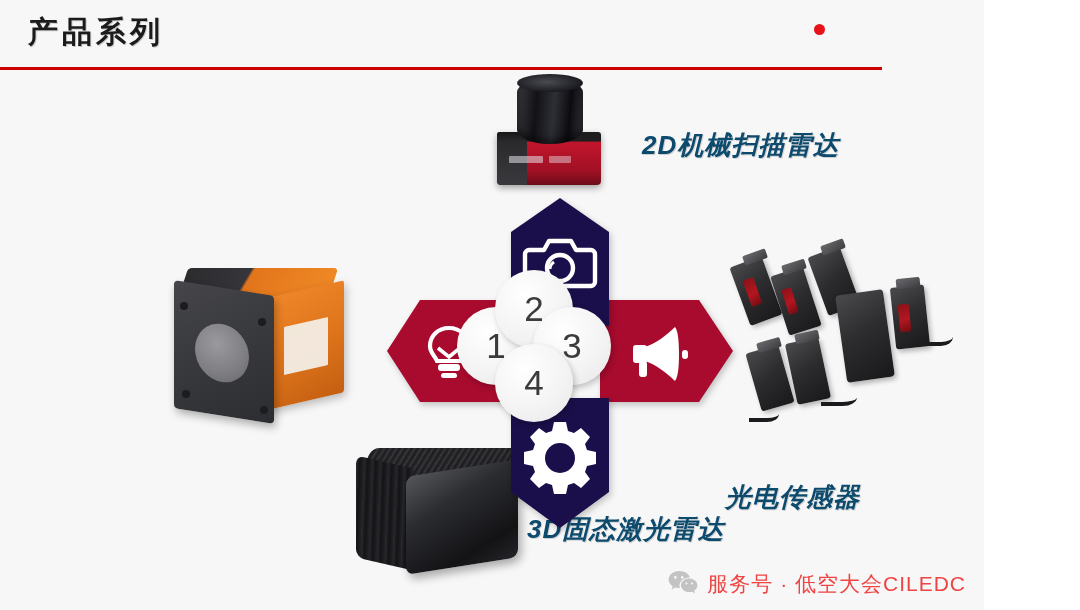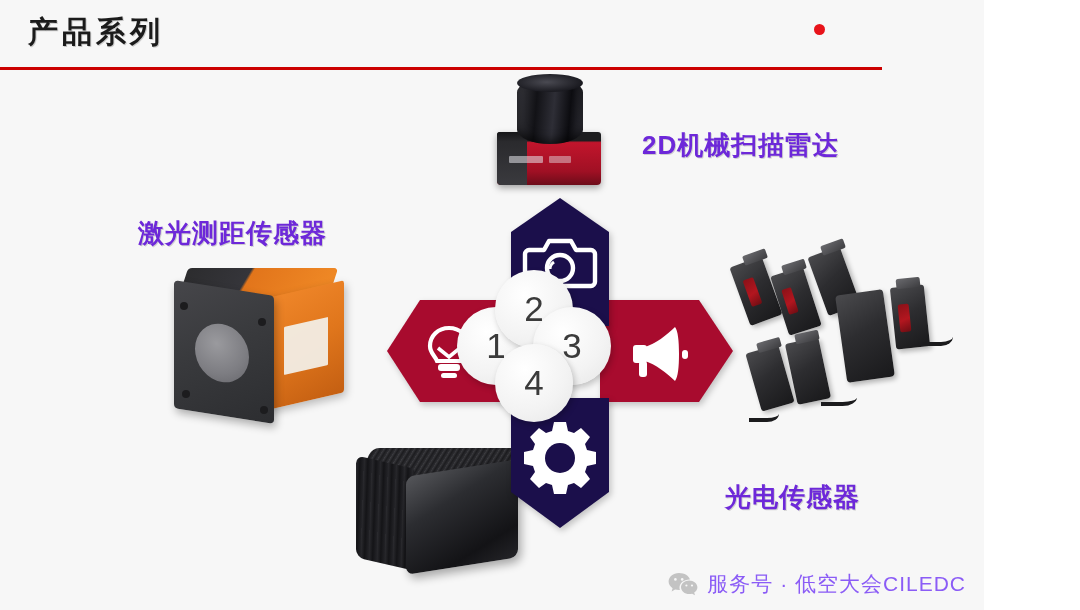--- a/index.html
+++ b/index.html
@@ -54,24 +54,25 @@
     height: 11px;
     border-radius: 50%;
     background: #e8131a;
   }
 
   
   .prod-label {
     position: absolute;
     font-size: 26px;
     font-weight: bold;
-    color: #6d28d9;
+    color: #0c4a6e;
     letter-spacing: 1px;
     text-shadow: 1px 1px 0 rgba(0,0,0,0.16);
     white-space: nowrap;
+    font-style: italic;
   }
   .lbl-2d   { left: 642px; top: 128px; }
   .lbl-laser{ left: 138px; top: 216px; }
   .lbl-photo{ left: 725px; top: 442px; margin-top: 38px; }
   .lbl-3d   { left: 527px; top: 512px; }
 
   
   .diagram {
     position: absolute;
     left: 385px;
@@ -229,23 +230,22 @@
     border-radius: 8px 2px 2px 8px;
     transform: skewY(13deg);
   }
 
   
   .watermark {
     position: absolute;
     right: 18px;
     bottom: 12px;
     display: flex;
-    align-items: center;
     gap: 9px;
-    color: #8b5cf6;
+    color: #ef4444;
     font-size: 21px;
     letter-spacing: 1px;
   }
   .wechat-icon { display: block; }
 </style>
 </head>
 <body>
 
 <div id="slide">
 
@@ -267,21 +267,20 @@
     <div class="lb-top"></div>
     <div class="lb-right"></div>
     <div class="lb-label"></div>
     <div class="lb-front"></div>
     <div class="lb-lens"></div>
     <div class="lb-screw" style="left:12px;  top:34px;"></div>
     <div class="lb-screw" style="left:90px;  top:50px;"></div>
     <div class="lb-screw" style="left:14px;  top:122px;"></div>
     <div class="lb-screw" style="left:92px;  top:138px;"></div>
   </div>
-  <div class="prod-label lbl-laser">激光测距传感器</div>
 
   <div class="photo photocluster">
 
     <div class="pe" style="left:6px;  top:16px; width:34px; height:62px; transform:rotate(-20deg);"></div>
     <div class="pe-red" style="left:14px; top:34px; width:11px; height:28px; transform:rotate(-20deg);"></div>
     <div class="pe-cap" style="left:10px; top:8px; width:24px; height:10px; transform:rotate(-20deg);"></div>
 
     <div class="pe" style="left:46px; top:26px; width:34px; height:62px; transform:rotate(-18deg);"></div>
     <div class="pe-red" style="left:52px; top:44px; width:10px; height:26px; transform:rotate(-18deg);"></div>
     <div class="pe-cap" style="left:49px; top:18px; width:24px; height:10px; transform:rotate(-18deg);"></div>
@@ -304,20 +303,21 @@
     <div class="pe-cap" style="left:62px; top:88px; width:24px; height:10px; transform:rotate(-12deg);"></div>
     <div class="pe-cable" style="left:88px; top:140px; width:36px; height:18px;"></div>
   </div>
   <div class="prod-label lbl-photo">光电传感器</div>
 
   <div class="photo lidar3d">
     <div class="l3d-top"></div>
     <div class="l3d-side"></div>
     <div class="l3d-front"></div>
   </div>
+  <div class="prod-label lbl-3d">3D固态激光雷达</div>
 
   <div class="diagram">
 
     <div class="arrow arrow-left">
       <svg width="130" height="106" viewBox="0 0 130 106">
         <path d="M35,2 L128,2 L128,104 L35,104 L2,53 Z" fill="#a80b2e" stroke="none" stroke-linejoin="round"></path>
         <g fill="none" stroke="#ffffff" stroke-width="4.2" transform="translate(40,28)">
           <path d="M24,2 C13,2 5,10 5,20 C5,27 10,30 12,35 L36,35 C38,30 43,27 43,20 C43,10 35,2 24,2 Z"></path>
           <path d="M13,22 L24,31 L35,22" stroke-width="3.6"></path>
           <rect x="13" y="38" width="22" height="7" rx="3" fill="#ffffff" stroke="none"></rect>

